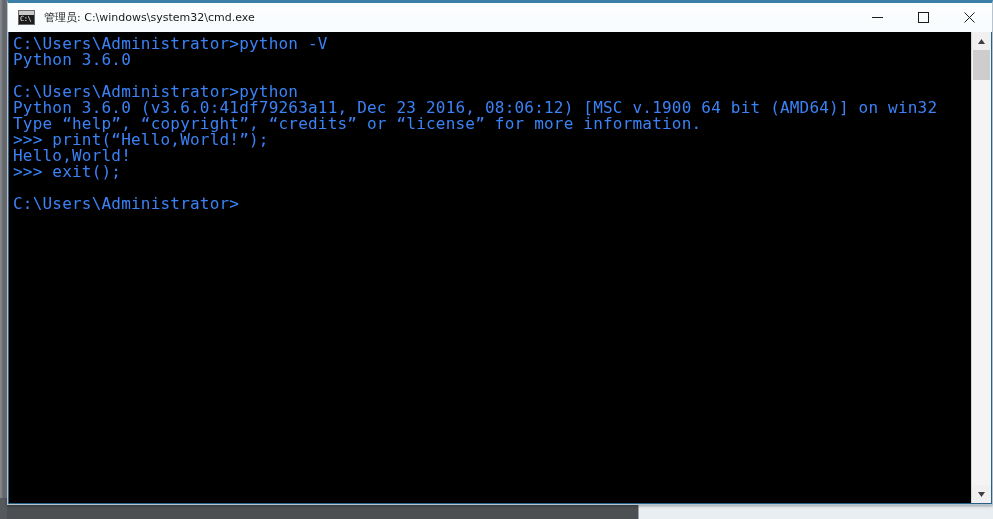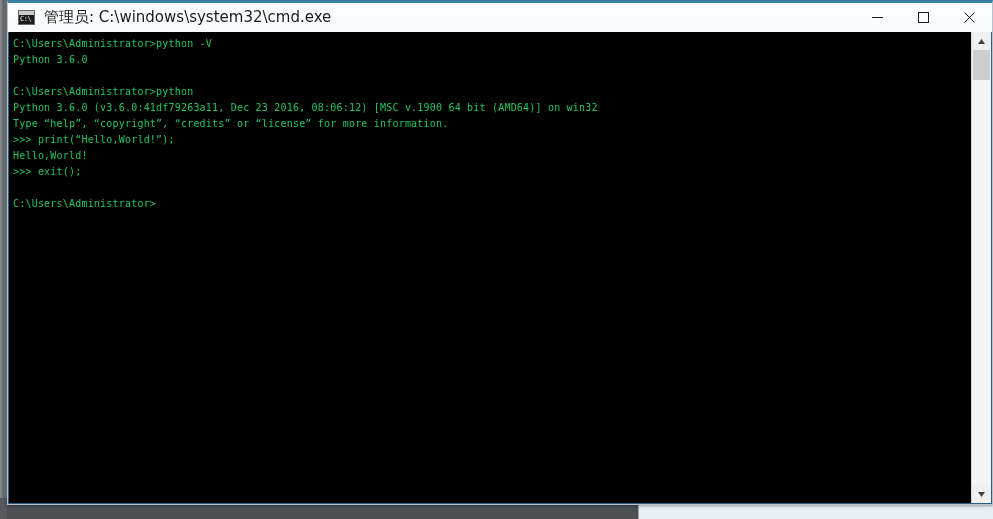--- a/index.html
+++ b/index.html
@@ -89,21 +89,21 @@
     position: absolute;
     left: 1px; bottom: 0px;
     font-family: "DejaVu Sans Mono", monospace;
     font-size: 7px;
     line-height: 10px;
     color: #e8e8e8;
     letter-spacing: -0.5px;
   }
   #title-text {
     margin-left: 9px;
-    font-size: 15px;
+    font-size: 11px;
     color: #1a1a1a;
     white-space: nowrap;
     font-family: "DejaVu Sans", "Liberation Sans", sans-serif;
   }
   #window-controls {
     margin-left: auto;
     display: flex;
     height: 29px;
   }
   .win-btn {
@@ -128,23 +128,23 @@
   }
   #terminal {
     flex: 1 1 auto;
     background: #000000;
     overflow: hidden;
     padding: 4px 0 0 4px;
     min-width: 0;
   }
   #terminal pre {
     font-family: "DejaVu Sans Mono", "Liberation Mono", monospace;
-    font-size: 10px;
+    font-size: 16px;
     line-height: 16px;
-    color: #22c55e;
+    color: #3b82f6;
     white-space: pre;
     letter-spacing: 0.2px;
   }
 
   
   #vscroll {
     width: 20px;
     flex: 0 0 20px;
     background: #f0f0f0;
     border-left: 1px solid #cfd6dc;

